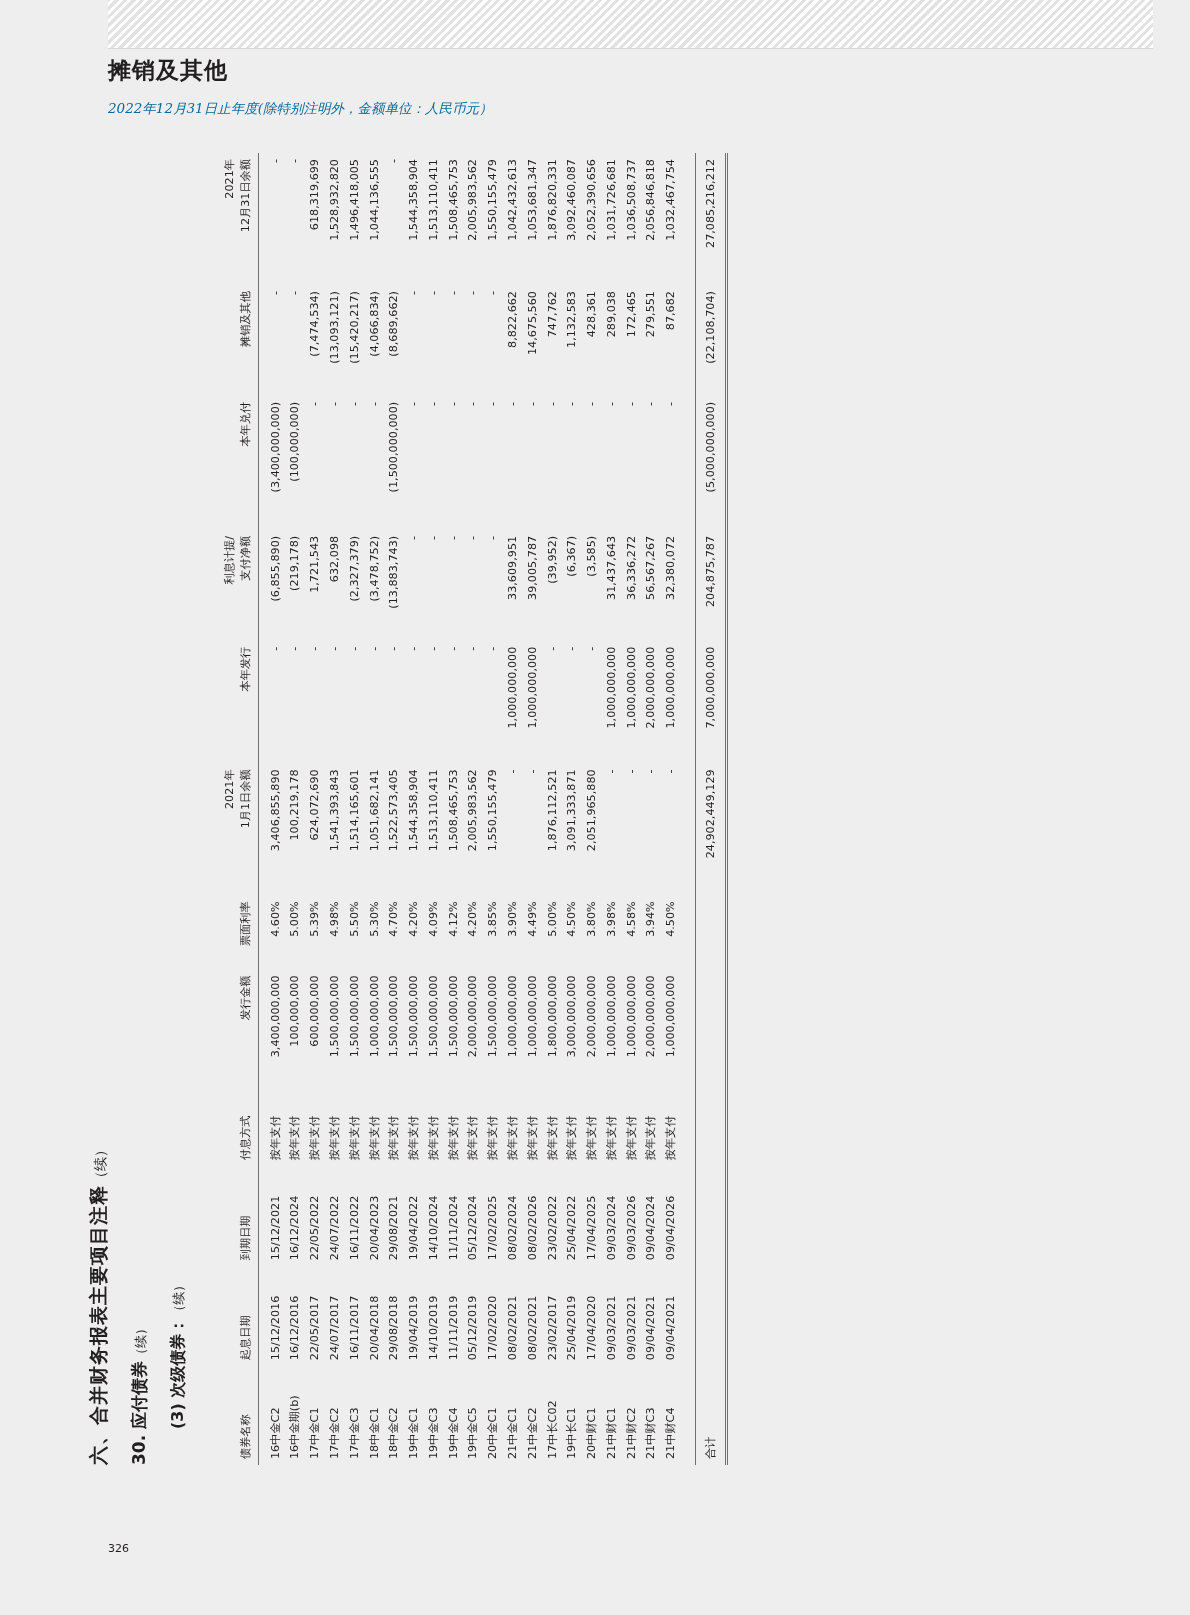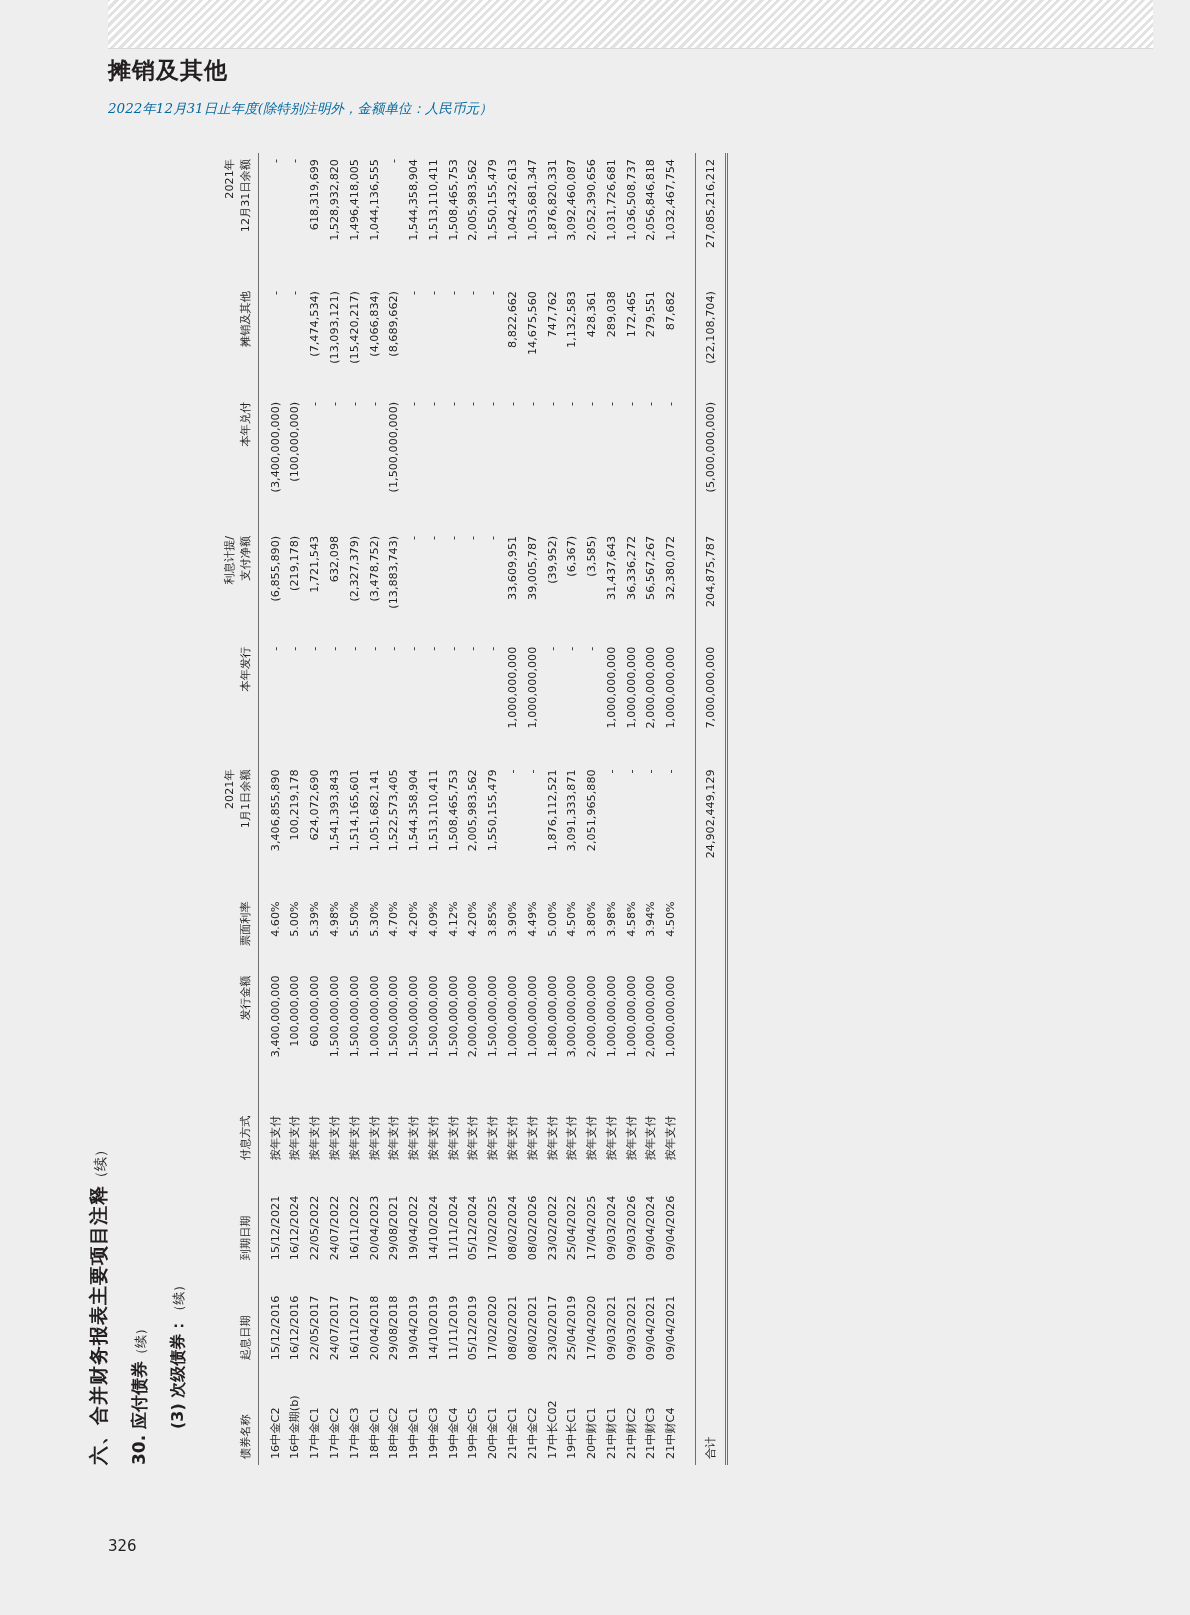--- a/index.html
+++ b/index.html
@@ -54,21 +54,21 @@
     color: #0369a1;
     margin: 0;
   }
 
   
   .page-number {
     position: absolute;
     left: 108px;
     bottom: 60px;
     font-family: "DejaVu Sans", sans-serif;
-    font-size: 15px;
+    font-size: 11px;
     color: #231f20;
   }
 
   
   
   #rotated-wrap {
     position: absolute;
     left: 0;
     top: 0;
     width: 1190px;

